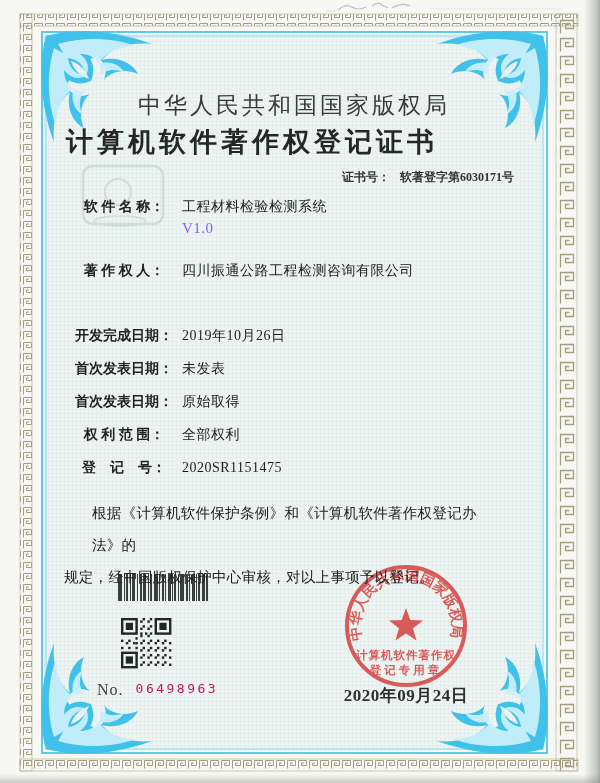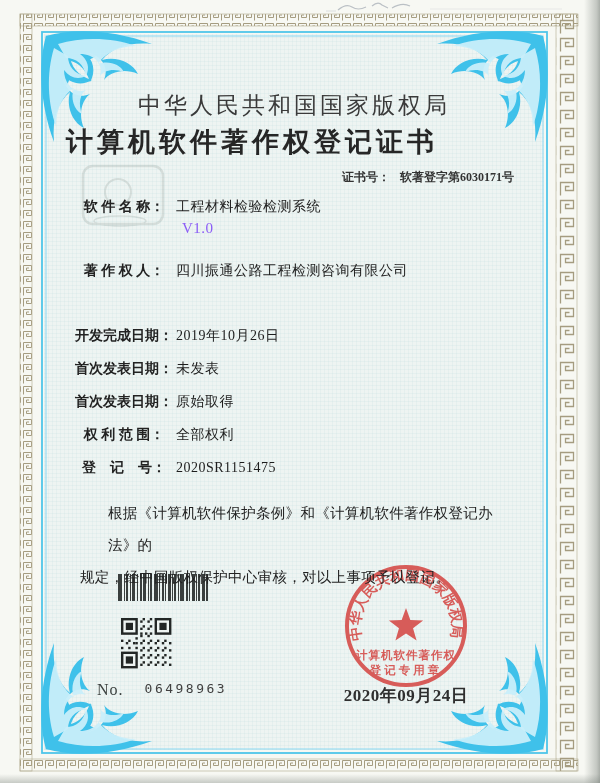--- a/index.html
+++ b/index.html
@@ -18,28 +18,28 @@
   .deco{position:absolute;left:0;top:0;}
   .txt{position:absolute;color:#2d2d2d;white-space:nowrap;text-align:center;}
   .authority{left:44px;top:90px;width:500px;text-align:center;
     font-size:23px;letter-spacing:3px;color:#3a3a3a;font-weight:500;}
   .cert-title{left:44px;top:124px;width:416px;text-align:center;
     font-size:27px;font-weight:bold;letter-spacing:4px;color:#262626;}
   .certno-line{top:169px;right:86px;font-size:12px;font-weight:bold;color:#333;}
   .certno-line .lbl{margin-right:10px;}
   .frow{position:absolute;left:74px;font-size:14px;line-height:20px;}
   .frow .flabel{font-weight:bold;color:#222;display:inline-block;width:100px;}
-  .frow .fvalue{color:#1d1d1d;margin-left:2px;letter-spacing:0.5px;}
+  .frow .fvalue{color:#1d1d1d;margin-left:8px;letter-spacing:0.5px;}
   .v2{position:absolute;left:182px;font-size:15px;color:#8b5cf6;letter-spacing:0.5px;}
-  .statement{position:absolute;left:80px;top:497px;width:442px;
+  .statement{position:absolute;left:64px;top:497px;width:442px;
     font-size:14.5px;line-height:32px;color:#222;letter-spacing:0.3px;}
   .statement .l1{padding-left:28px;}
   .serial{position:absolute;left:97px;top:681px;display:flex;align-items:flex-start;}
   .serial .no{font-size:16px;color:#3d4240;letter-spacing:1px;}
-  .serial .num{font-size:13px;color:#404040;letter-spacing:2.5px;margin-left:21px;
+  .serial .num{font-size:13px;color:#be185d;letter-spacing:2.5px;margin-left:12px;
     font-family:"DejaVu Sans Mono","Liberation Mono",monospace;}
   .seal-date{position:absolute;left:340px;top:684px;width:132px;text-align:center;
     font-size:17px;font-weight:bold;color:#2f2f2f;letter-spacing:0.5px;
     font-family:Liberation Serif, serif;}
   .edge-right{position:absolute;top:0;left:584px;width:16px;height:783px;
     background:linear-gradient(to right, rgba(130,138,130,0) 0%, rgba(110,118,112,0.38) 80%, rgba(90,98,92,0.5) 100%);}
   .edge-bottom{position:absolute;left:0;top:774px;width:600px;height:9px;
     background:linear-gradient(to bottom, rgba(130,138,130,0) 0%, rgba(110,118,112,0.35) 100%);}
   .seal-ring-text{fill:#d6504d;font-weight:bold;font-size:14px;
     font-family:"Liberation Serif","DejaVu Serif",serif;}

